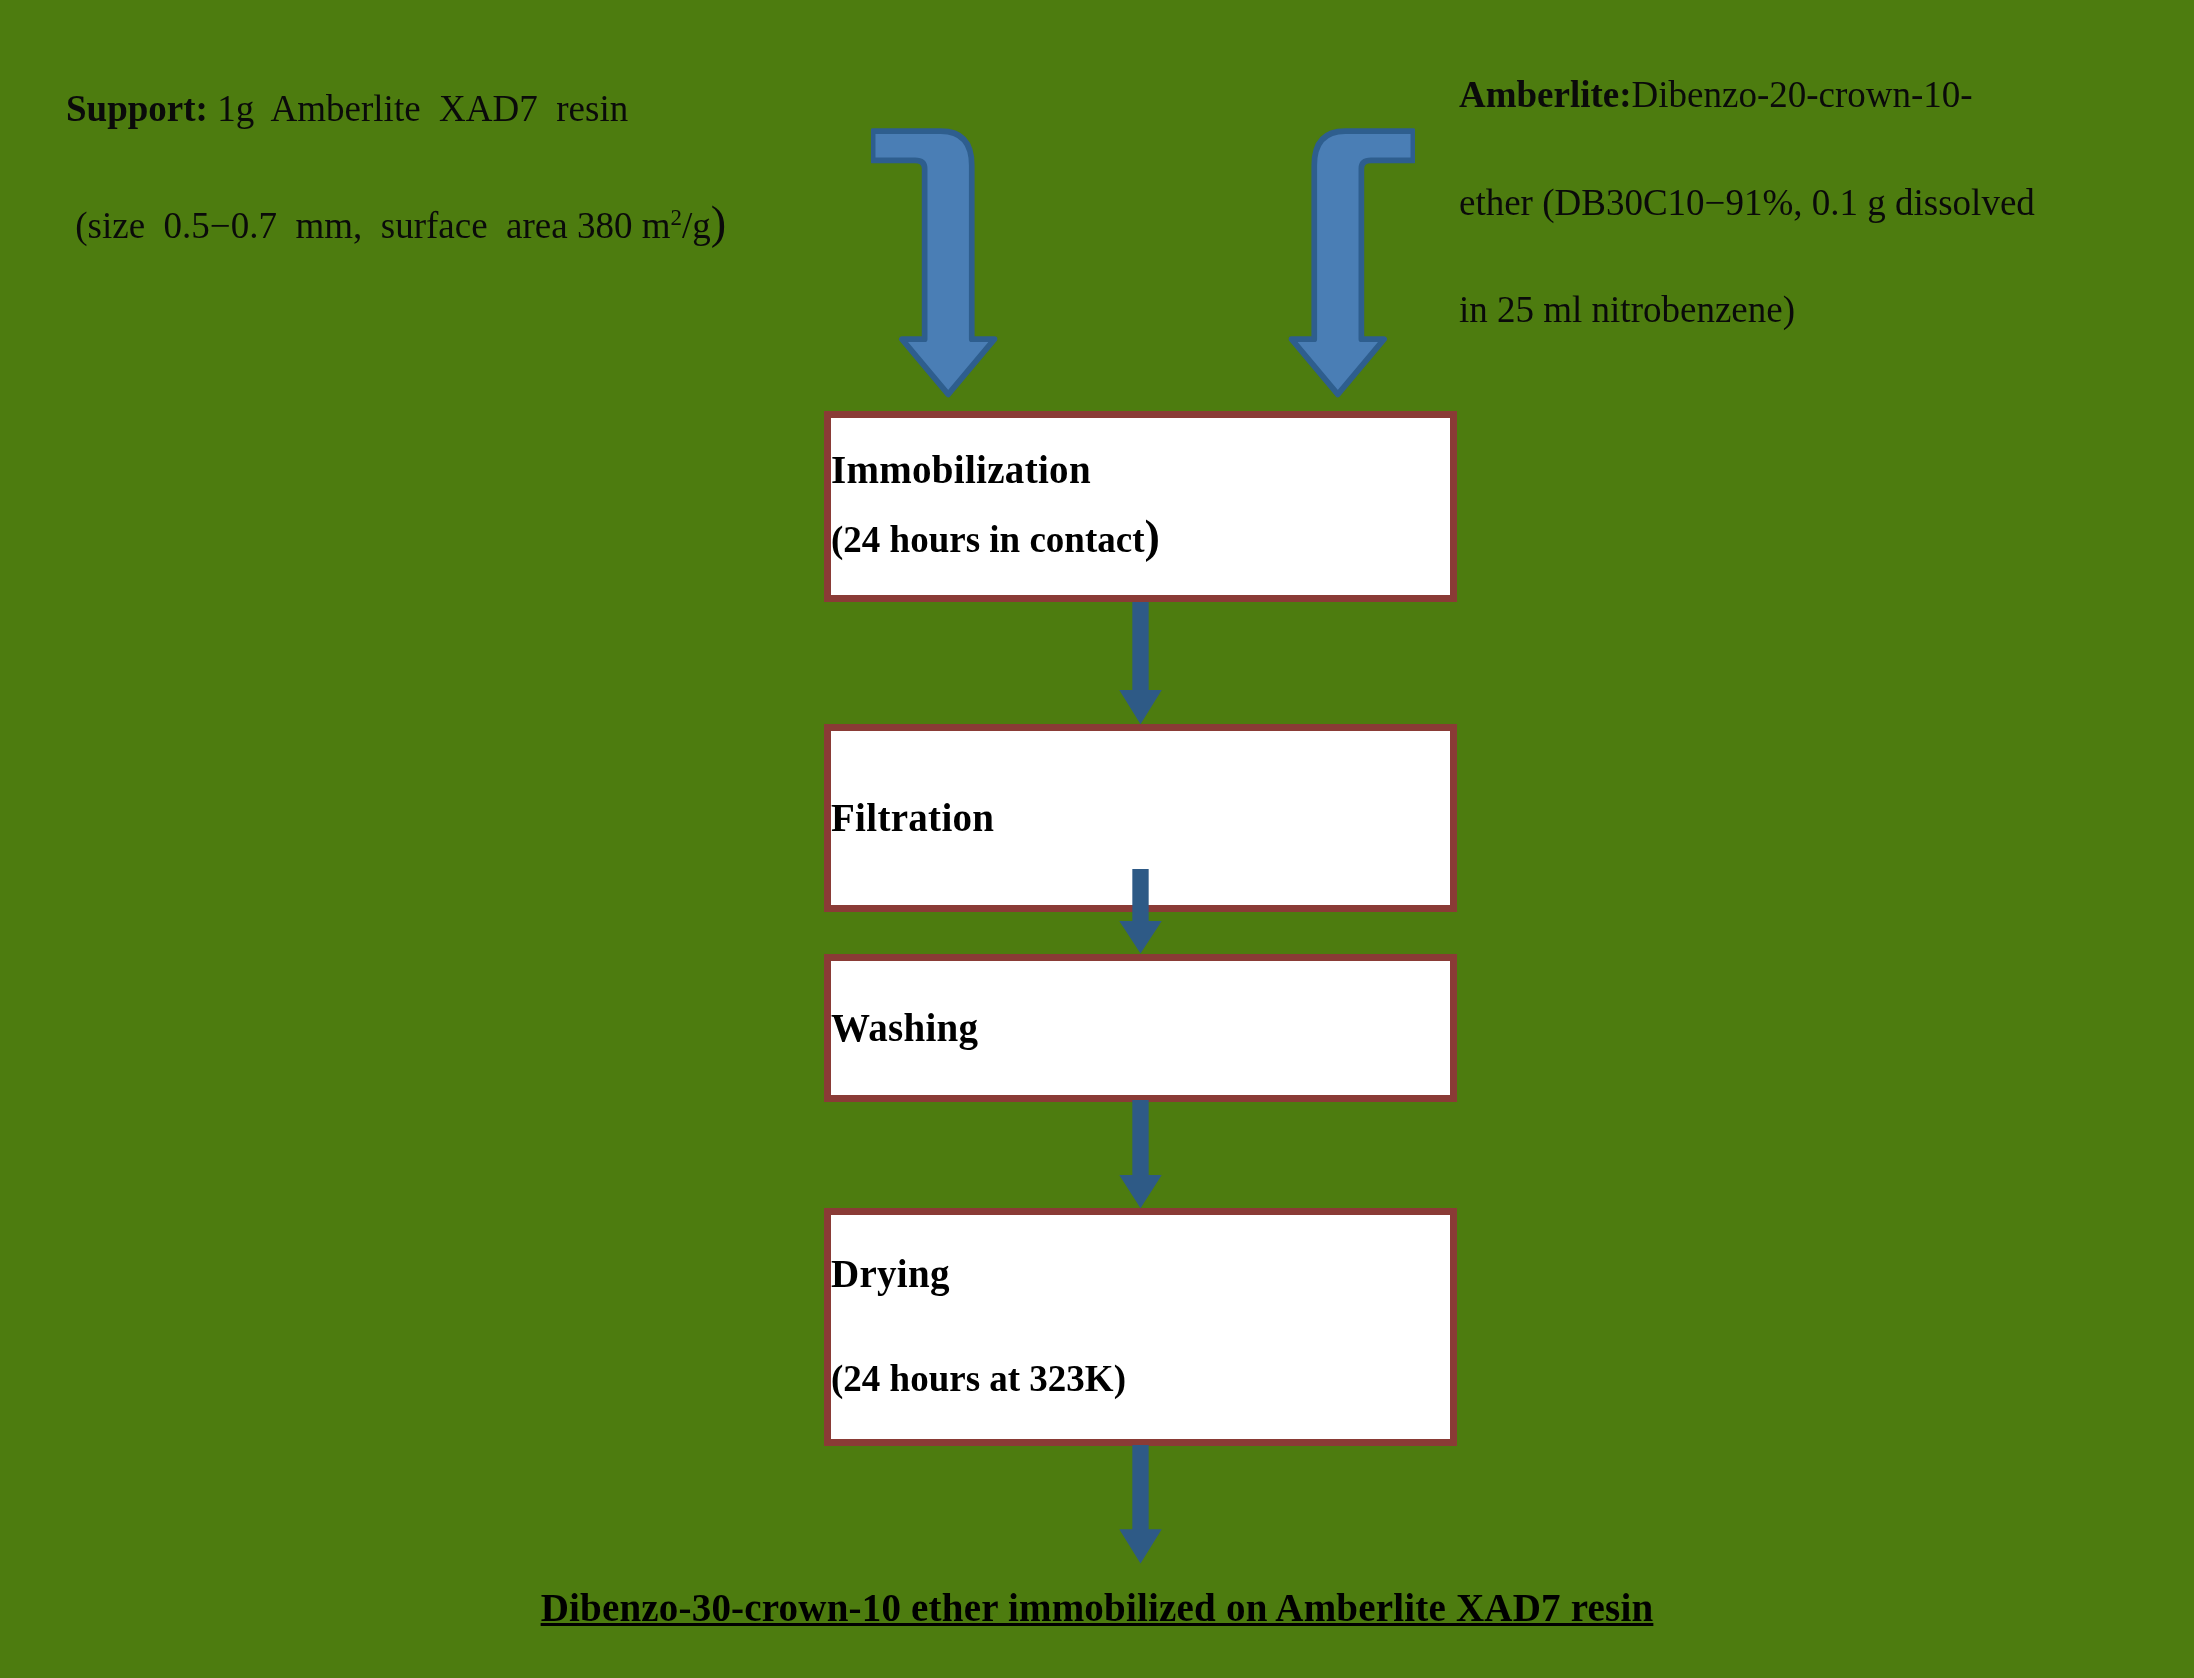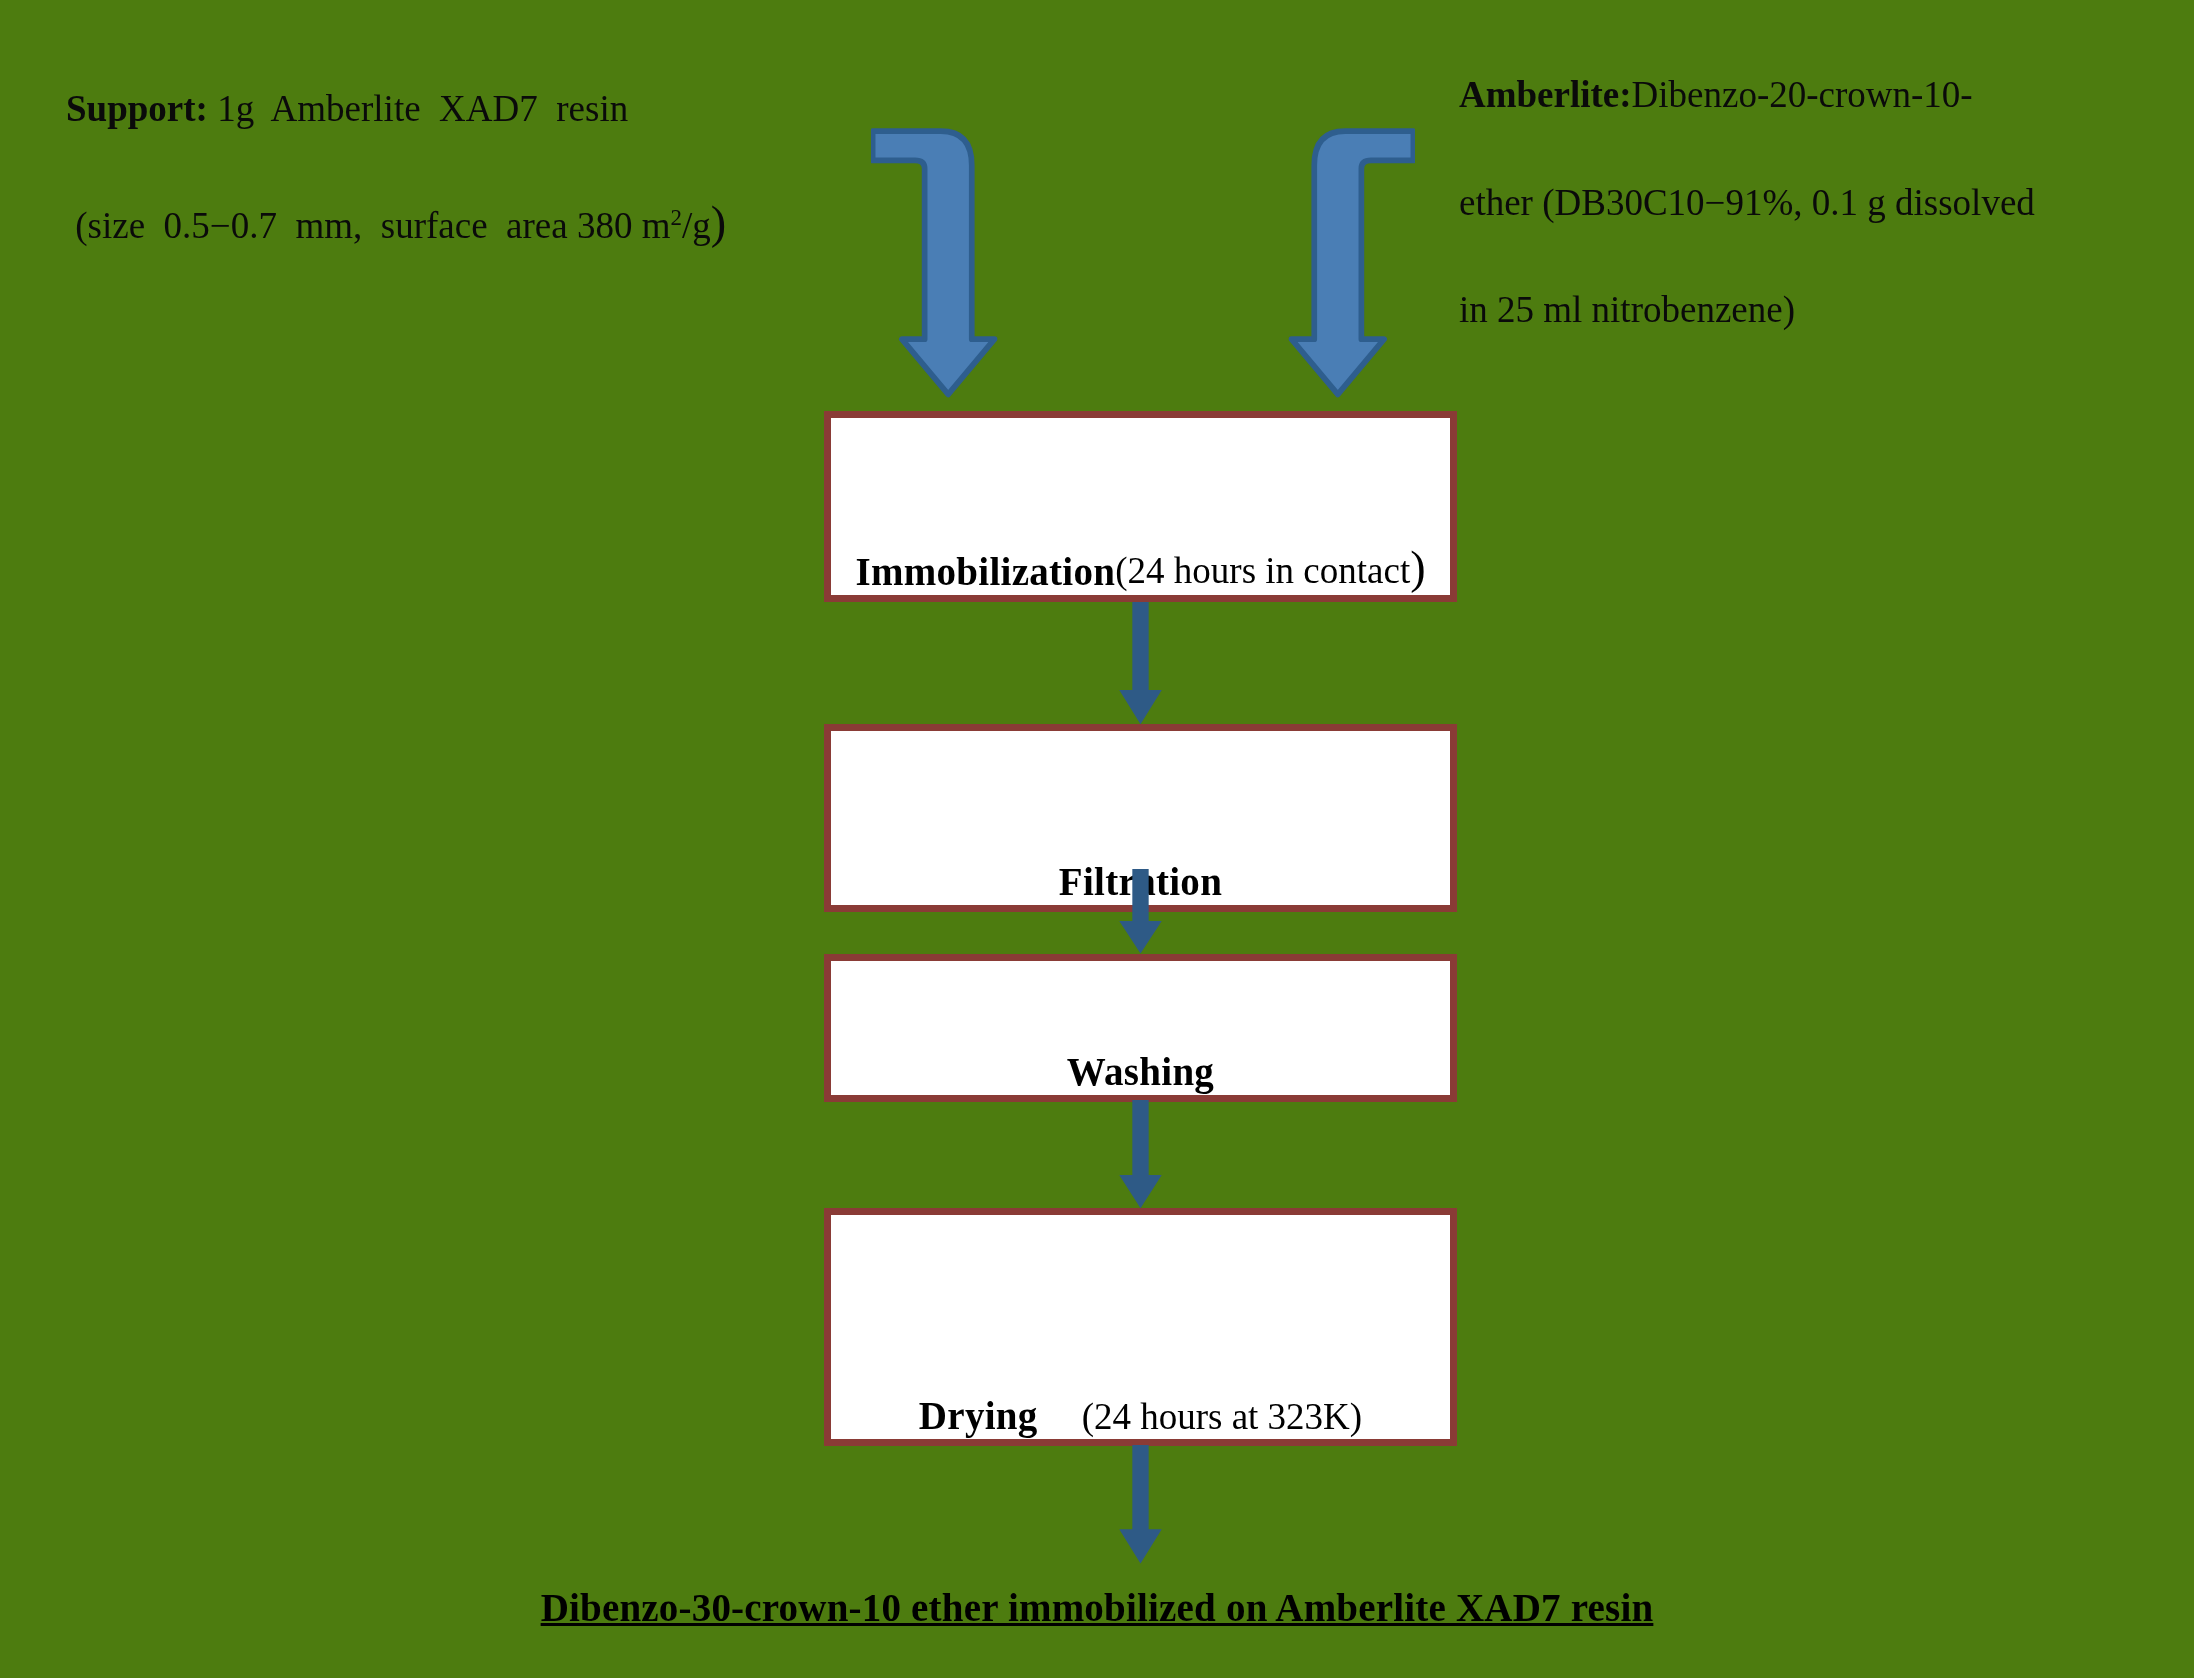--- a/index.html
+++ b/index.html
@@ -50,36 +50,36 @@
     font-size: 1.25em;
   }
 
   
   .box {
     position: absolute;
     box-sizing: border-box;
     background: #ffffff;
     border: 7.3px solid #8A3B36;
     display: flex;
-    flex-direction: row;
-    align-items: flex-end;
+    flex-direction: column;
+    align-items: flex-start;
     justify-content: center;
     text-align: center;
   }
   .box-title {
     font-weight: bold;
     font-size: 39px;
     letter-spacing: 0.3px;
     line-height: 1.15;
   }
   .box-sub {
     font-size: 37px;
     line-height: 1.2;
     margin-top: 16px;
-    font-weight: normal;
+    font-weight: bold;
   }
 
   #box-immobilization { left: 824px; top: 411px;  width: 633px; height: 191px; }
   #box-filtration     { left: 824px; top: 724px;  width: 633px; height: 188px; }
   #box-washing        { left: 824px; top: 954px; width: 633px; height: 148px; }
   #box-drying         { left: 824px; top: 1208px; width: 633px; height: 238px; gap: 44px; }
 
   
   .connector {
     position: absolute;

